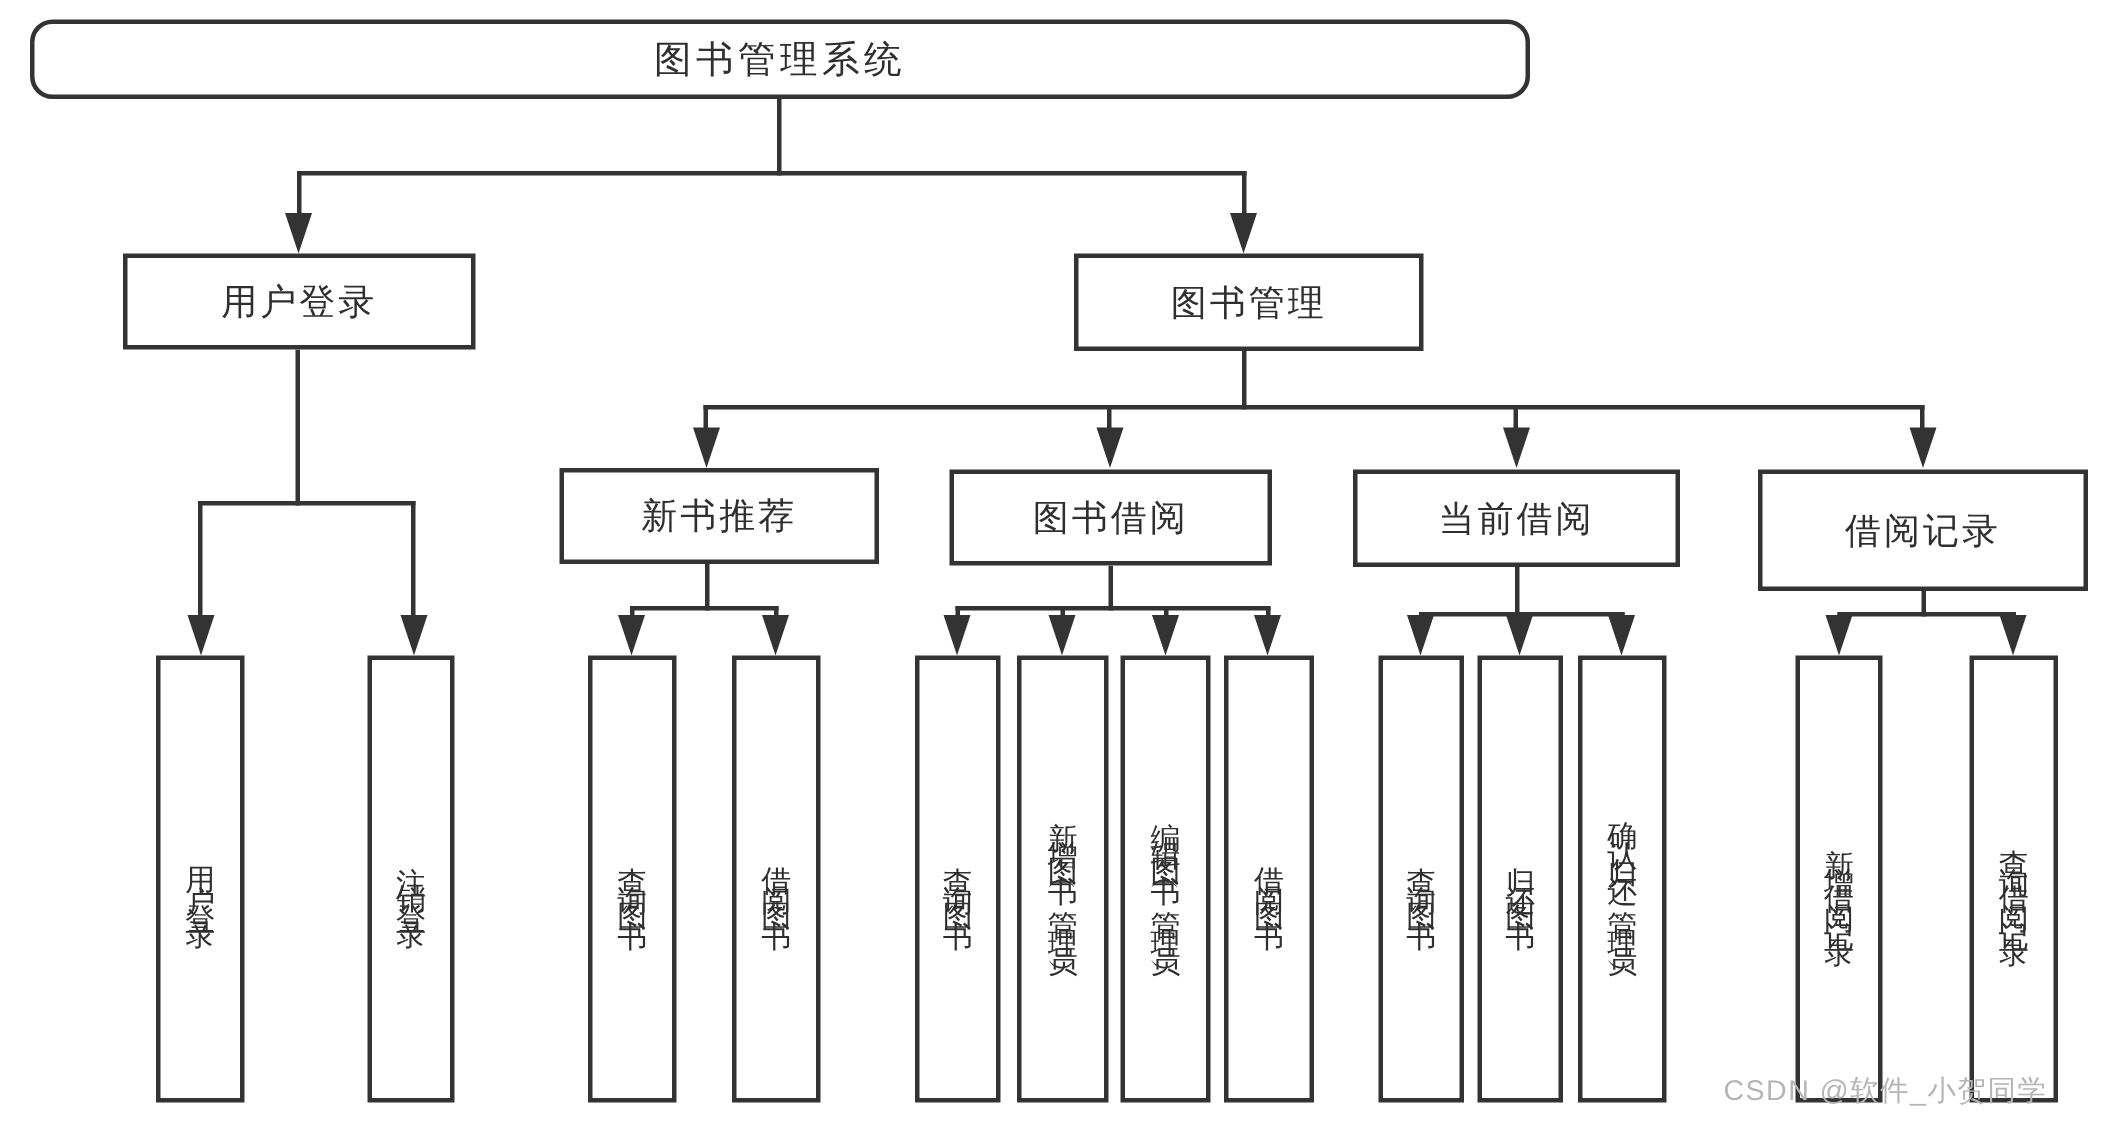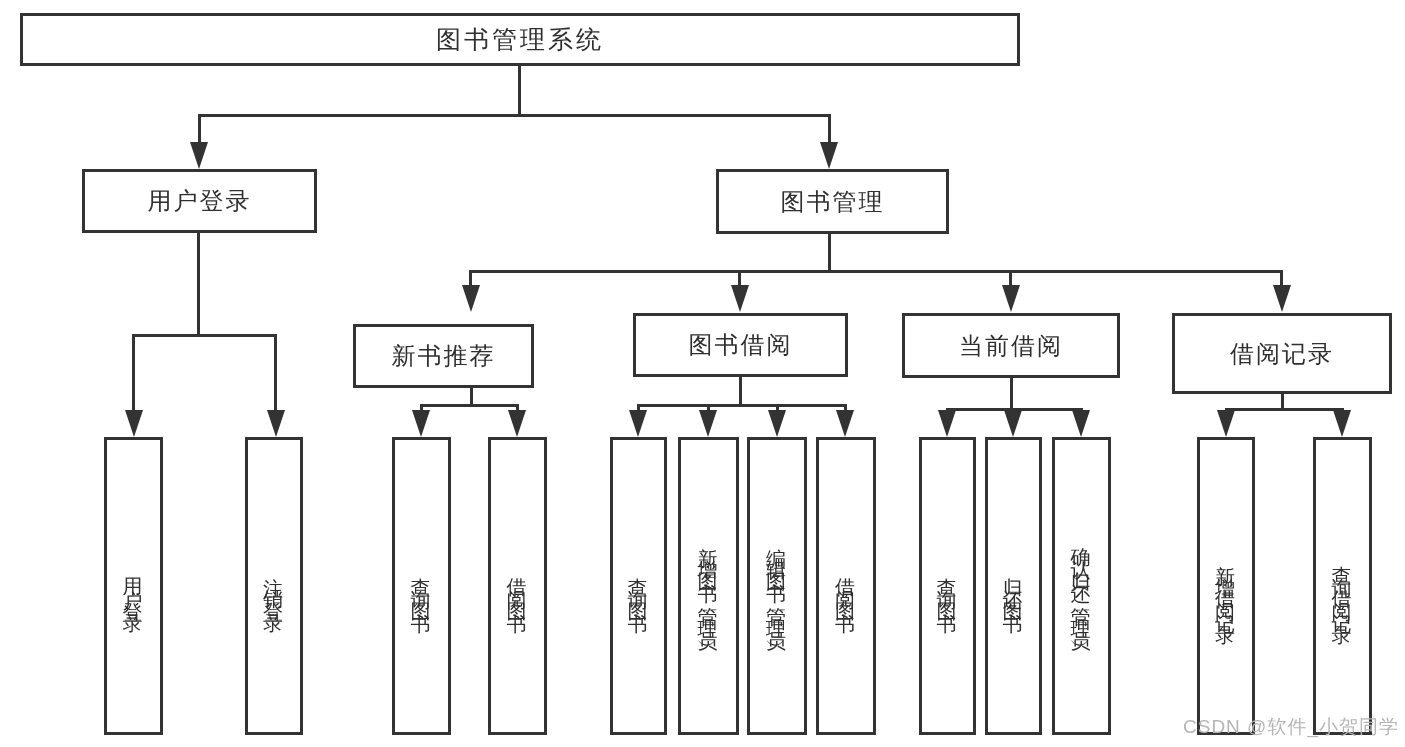--- a/index.html
+++ b/index.html
@@ -59,21 +59,21 @@
     letter-spacing: 1px;
     color: var(--watermark);
     white-space: nowrap;
   }
 </style>
 </head>
 <body>
 
 <div class="canvas">
 
-  <div class="hbox title" style="left:20px; top:13px; width:1000px; height:53px;">
+  <div class="hbox title" style="left:20px; top:13px; width:1000px; height:53px;border-radius:15px;">
     <span>图书管理系统</span>
   </div>
 
   <div class="vline" style="left:518px; top:66px; height:51px;"></div>
   <div class="hline" style="left:199px; top:114px; width:632px;"></div>
 
   <div class="vline" style="left:198px; top:114px; height:31px;"></div>
   <div class="arrowhead" style="left:190px; top:142px;"></div>
   <div class="vline" style="left:828px; top:114px; height:31px;"></div>
   <div class="arrowhead" style="left:820px; top:142px;"></div>
@@ -96,21 +96,21 @@
   <div class="hline" style="left:469px; top:270px; width:814px;"></div>
   <div class="vline" style="left:469px; top:270px; height:18px;"></div>
   <div class="arrowhead" style="left:462px; top:285px;"></div>
   <div class="vline" style="left:738px; top:270px; height:18px;"></div>
   <div class="arrowhead" style="left:731px; top:285px;"></div>
   <div class="vline" style="left:1009px; top:270px; height:18px;"></div>
   <div class="arrowhead" style="left:1002px; top:285px;"></div>
   <div class="vline" style="left:1280px; top:270px; height:18px;"></div>
   <div class="arrowhead" style="left:1273px; top:285px;"></div>
 
-  <div class="hbox" style="left:353px; top:312px; width:181px; height:64px;margin-top:12px;">
+  <div class="hbox" style="left:373px; top:312px; width:213px; height:64px;">
     <span>新书推荐</span>
   </div>
   <div class="hbox" style="left:902px; top:313px; width:218px; height:65px;">
     <span>当前借阅</span>
   </div>
   <div class="hbox" style="left:633px; top:313px; width:215px; height:64px;">
     <span>图书借阅</span>
   </div>
   <div class="hbox" style="left:1172px; top:313px; width:220px; height:81px;">
     <span>借阅记录</span>
@@ -187,15 +187,15 @@
     <span>确认归还（管理员）</span>
   </div>
 
   <div class="vbox" style="left:1197px; top:437px; width:58px; height:298px;">
     <span>新增借阅记录</span>
   </div>
   <div class="vbox" style="left:1313px; top:437px; width:59px; height:298px;">
     <span>查询借阅记录</span>
   </div>
 
-  <div class="watermark" style="left:1183px; top:714px;text-align:center;">CSDN @软件_小贺同学</div>
+  <div class="watermark" style="left:1149px; top:714px;text-align:center;">CSDN @软件_小贺同学</div>
 
 </div>
 
 </body></html>

